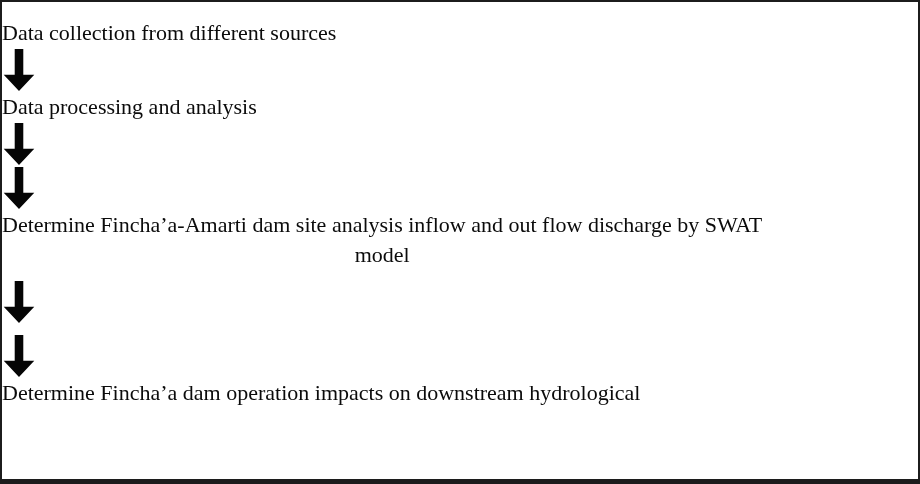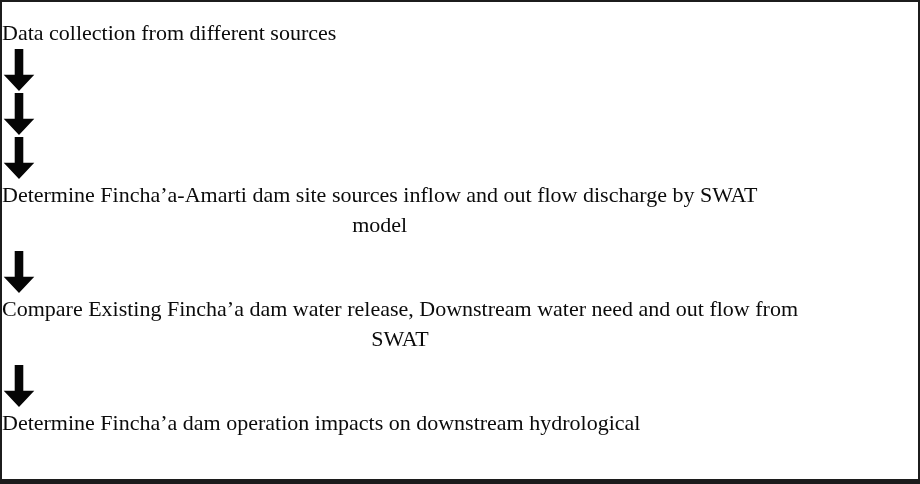--- a/index.html
+++ b/index.html
@@ -46,39 +46,38 @@
 <body>
 
 <div class="frame">
 
   <div class="step">Data collection from different sources</div>
 
   <svg class="arrow" width="34" height="42" viewBox="0 0 34 44" aria-hidden="true">
     <path d="M12.5 0 h9 v27 h11.5 L17 44 L1 27 h11.5 Z"></path>
   </svg>
 
+  <div class="step">Data processing and analysis</div>
 
   <svg class="arrow" width="34" height="42" viewBox="0 0 34 44" aria-hidden="true">
     <path d="M12.5 0 h9 v27 h11.5 L17 44 L1 27 h11.5 Z"></path>
   </svg>
 
 
   <svg class="arrow" width="34" height="42" viewBox="0 0 34 44" aria-hidden="true">
     <path d="M12.5 0 h9 v27 h11.5 L17 44 L1 27 h11.5 Z"></path>
   </svg>
 
-  <div class="step">Determine Fincha’a-Amarti dam site sources inflow and out flow discharge by SWAT
+  <div class="step">Determine Fincha’a-Amarti dam site analysis inflow and out flow discharge by SWAT
 model</div>
 
   <svg class="arrow gap-lg" width="34" height="42" viewBox="0 0 34 44" aria-hidden="true">
     <path d="M12.5 0 h9 v27 h11.5 L17 44 L1 27 h11.5 Z"></path>
   </svg>
 
-  <div class="step">Compare Existing Fincha’a dam water release, Downstream water need and out flow from
-SWAT</div>
 
   <svg class="arrow gap-lg" width="34" height="42" viewBox="0 0 34 44" aria-hidden="true">
     <path d="M12.5 0 h9 v27 h11.5 L17 44 L1 27 h11.5 Z"></path>
   </svg>
 
   <div class="step">Determine Fincha’a dam operation impacts on downstream hydrological</div>
 
 </div>
 
 </body></html>

